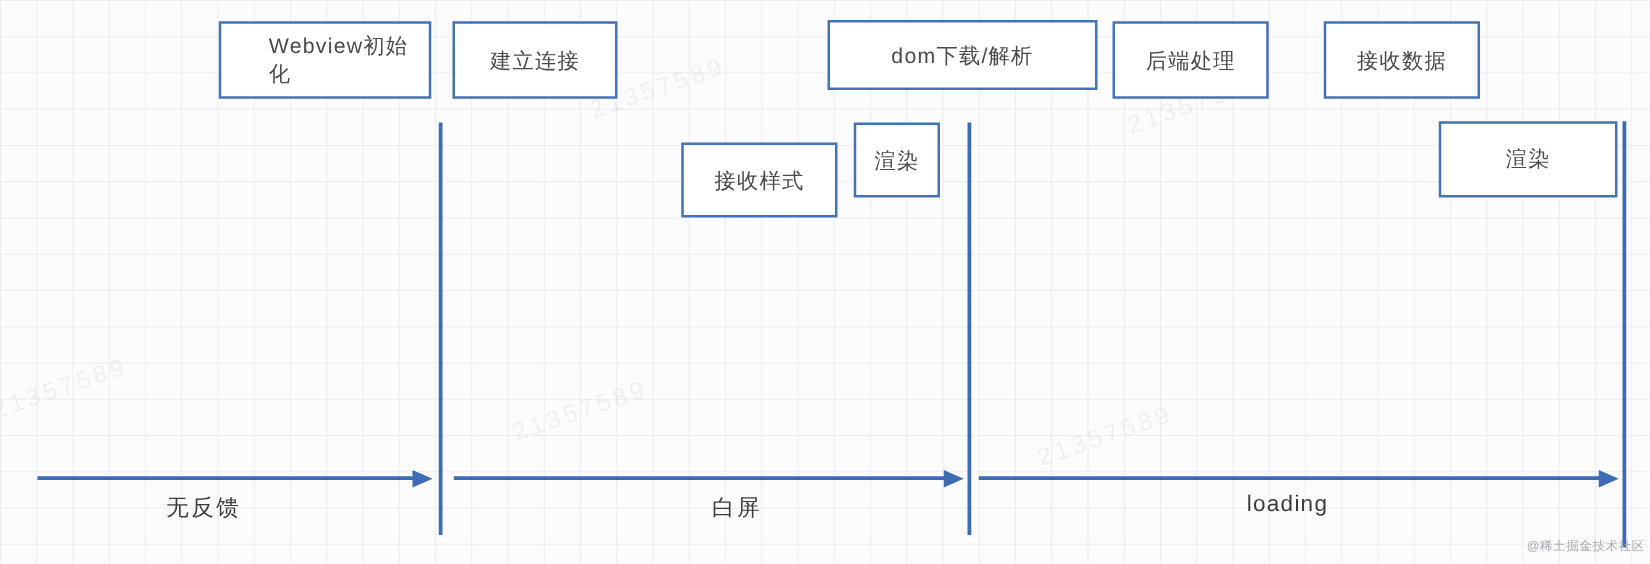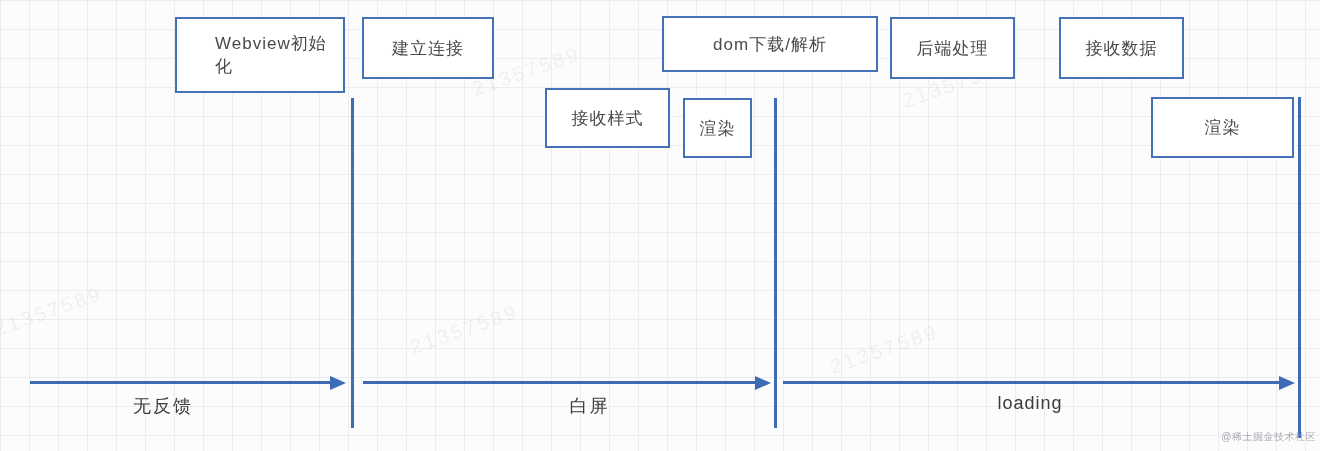--- a/index.html
+++ b/index.html
@@ -59,37 +59,37 @@
 <body>
 
 <div class="canvas">
 
   <span class="wm-diagonal" style="left:-8px;top:300px;">21357589</span>
   <span class="wm-diagonal" style="left:408px;top:318px;">21357589</span>
   <span class="wm-diagonal" style="left:828px;top:338px;">21357589</span>
   <span class="wm-diagonal" style="left:900px;top:72px;">21357589</span>
   <span class="wm-diagonal" style="left:470px;top:60px;">21357589</span>
 
-  <div class="stage-box" style="left:175px;top:17px;width:170px;height:76px;padding-left:38px;">
+  <div class="stage-box" style="left:175px;top:17px;width:170px;height:62px;padding-left:38px;">
     <span>Webview初始化</span>
   </div>
   <div class="stage-box" style="left:362px;top:17px;width:132px;height:62px;">
     <span>建立连接</span>
   </div>
   <div class="stage-box" style="left:662px;top:16px;width:216px;height:56px;">
     <span>dom下载/解析</span>
   </div>
   <div class="stage-box" style="left:890px;top:17px;width:125px;height:62px;">
     <span>后端处理</span>
   </div>
   <div class="stage-box" style="left:1027px;top:17px;width:125px;height:62px;margin-left:32px;">
     <span>接收数据</span>
   </div>
 
-  <div class="stage-box" style="left:545px;top:88px;width:125px;height:60px;justify-content:center;">
+  <div class="stage-box" style="left:545px;top:114px;width:125px;height:60px;justify-content:center;">
     <span>接收样式</span>
   </div>
   <div class="stage-box" style="left:683px;top:98px;width:69px;height:60px;">
     <span>渲染</span>
   </div>
   <div class="stage-box" style="left:1151px;top:97px;width:143px;height:61px;">
     <span>渲染</span>
   </div>
 
   <div class="divider" style="left:351px;top:98px;height:330px;"></div>

